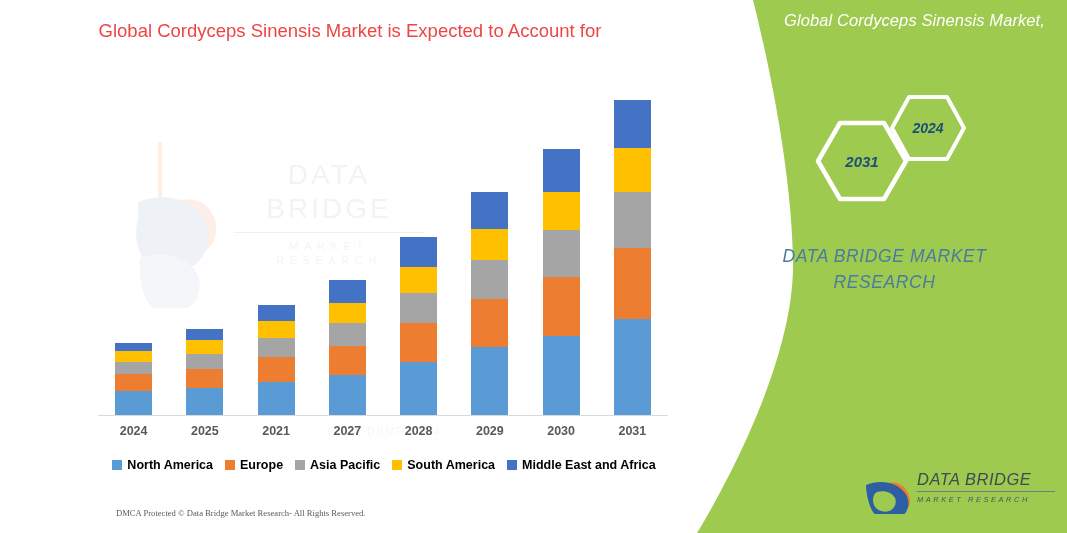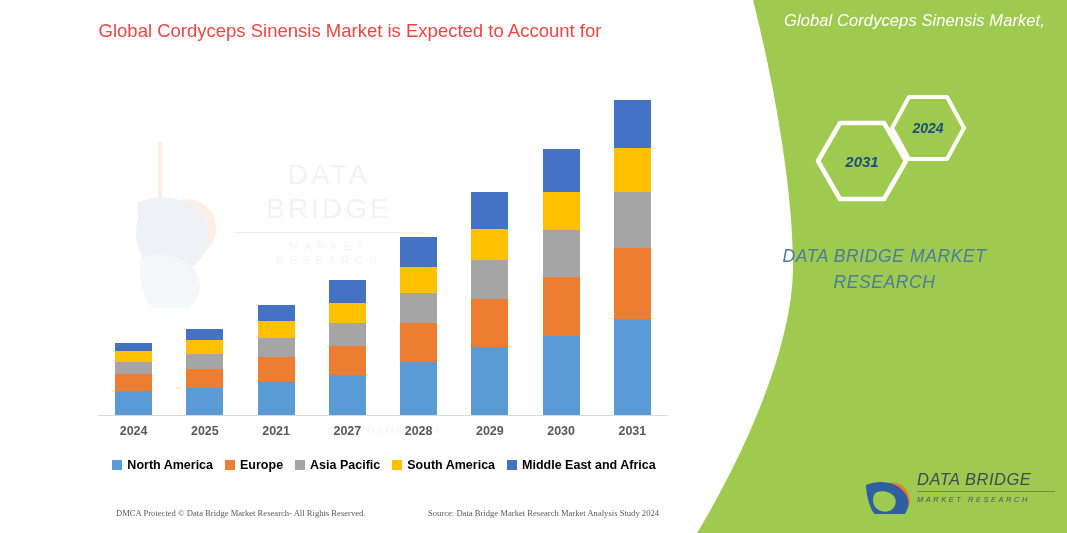--- a/index.html
+++ b/index.html
@@ -261,21 +261,20 @@
           <span class="legend-swatch" style="background: rgb(255, 192, 0);"></span>
           <span class="legend-label">South America</span>
         </div>
         <div class="legend-item">
           <span class="legend-swatch" style="background: rgb(68, 114, 196);"></span>
           <span class="legend-label">Middle East and Africa</span>
         </div>
       </div>
 
     <div class="footer-left">DMCA Protected © Data Bridge Market Research- All Rights Reserved.</div>
-    <div class="footer-right">Source: Data Bridge Market Research  Market Analysis Study 2024</div>
   </div>
 
   <div class="green-panel">
     <svg class="green-shape" viewBox="0 0 370 533" preserveAspectRatio="none">
       <path d="M56 0 H370 V533 H0 C0 533 96 380 96 266 C96 152 56 0 56 0 Z" fill="#9ECA4F"></path>
     </svg>
 
     <div class="green-content">
       <div class="panel-title">
         <span class="ln">Global Cordyceps Sinensis Market,</span>

